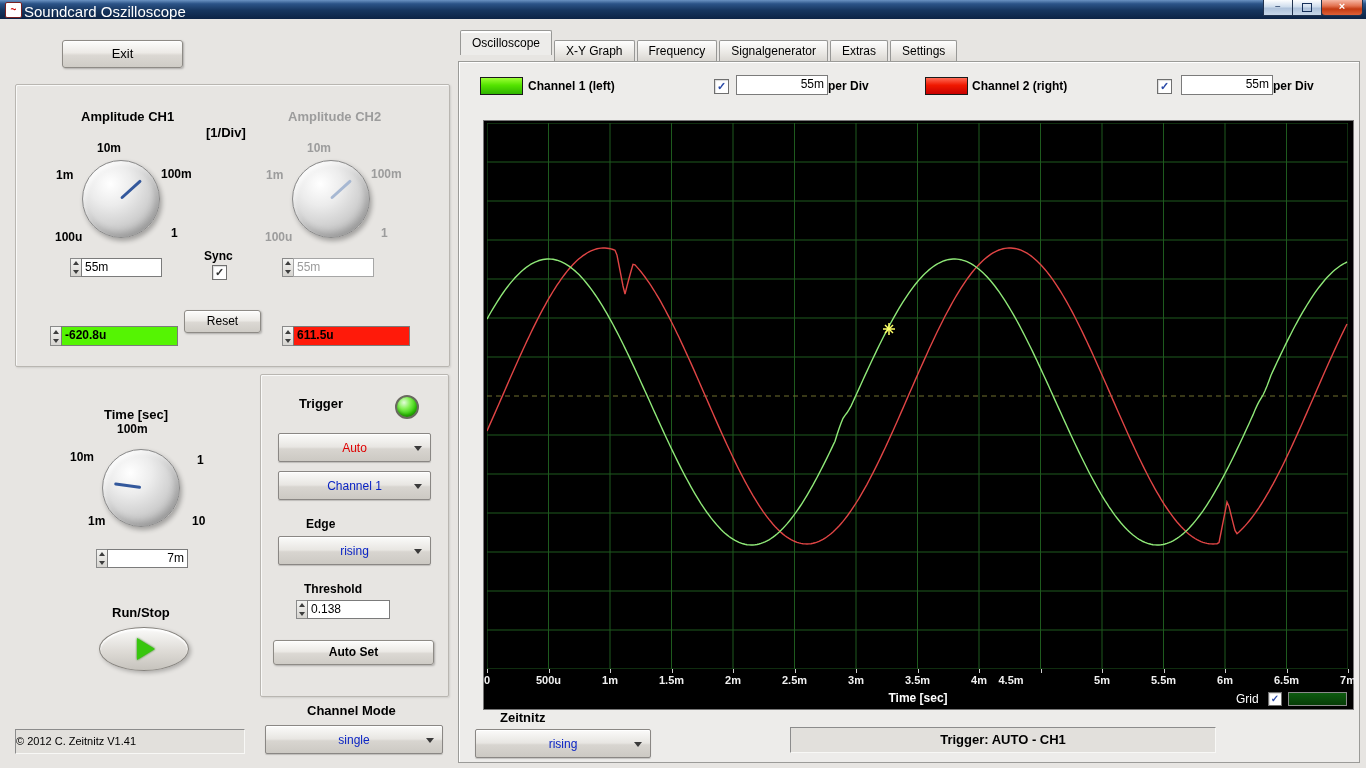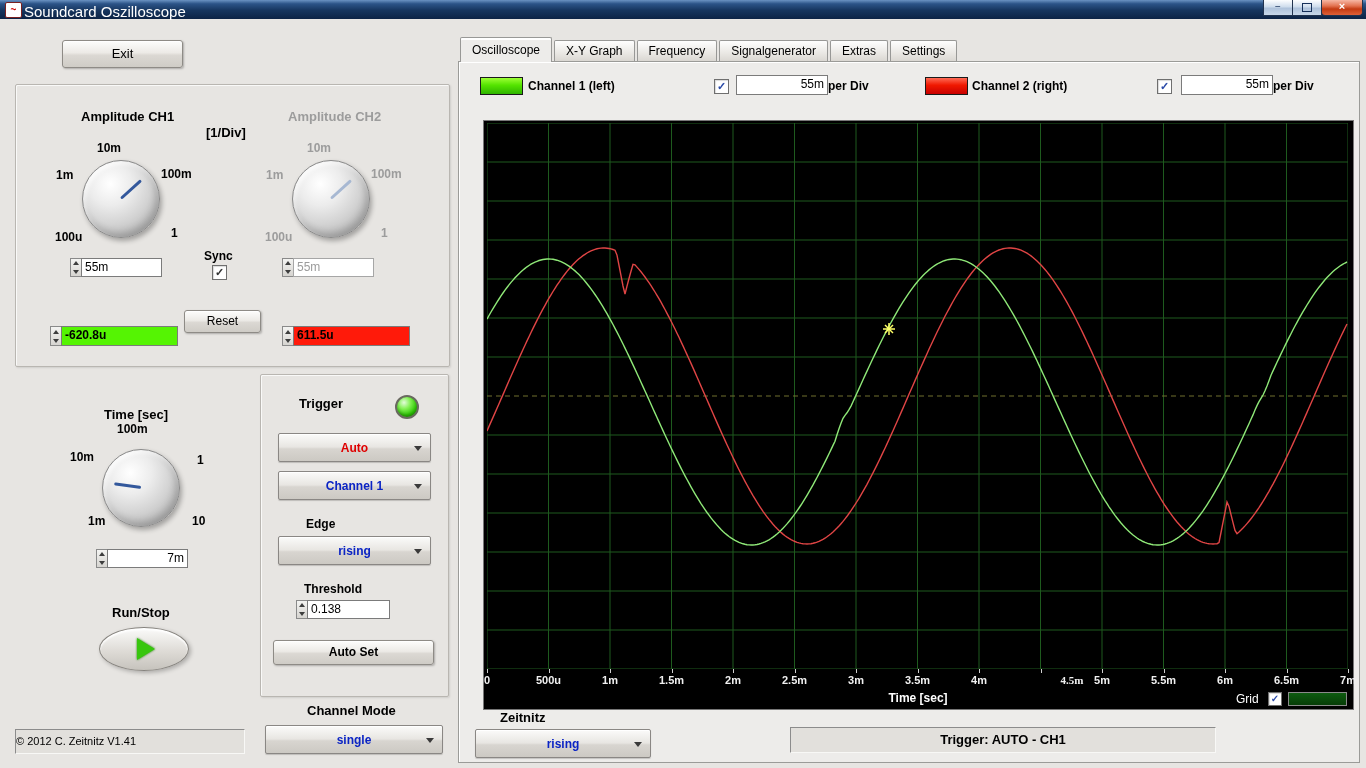--- a/index.html
+++ b/index.html
@@ -47,37 +47,37 @@
   .tri-dn{width:0;height:0;border-left:3px solid transparent;border-right:3px solid transparent;border-top:4px solid #3d3d3d}
   .spin-field{flex:1;background:#fff;border:1px solid #7b7b7b;font-size:12px;line-height:17px;padding:0 3px;overflow:hidden;white-space:nowrap}
   .right{text-align:right}
   .gfield{background:#55f403 !important}
   .rfield{background:#ff1a0a !important}
 
   
   .dropdown{background:linear-gradient(180deg,#fbfbfa,#e8e6e2 48%,#d8d5d0 55%,#ccc9c3);
     border:1px solid #8a8784;border-radius:2px;display:flex;align-items:center;justify-content:center;
     box-shadow:0 1px 1px rgba(0,0,0,.18), inset 0 1px 0 #fff;}
-  .dd-text{font-size:12px;font-weight:bold}
+  .dd-text{font-size:12px;font-weight:normal}
   .red-t{color:#df0000}.blue-t{color:#0b24c4}
   .dd-arrow{position:absolute;right:8px;top:50%;margin-top:-2px;width:0;height:0;
     border-left:4px solid transparent;border-right:4px solid transparent;border-top:5px solid #3a3a3a}
 
   .checkbox{width:13px;height:13px;background:#fff;border:1px solid #6f6f6f;
     font-size:11px;line-height:12px;text-align:center;color:#2b4ba8;font-weight:bold;box-shadow:inset 1px 1px 1px rgba(0,0,0,.15)}
   .led{width:20px;height:20px;border-radius:50%;border:2px solid #69695f;
     background:radial-gradient(circle at 35% 28%,#e2fcda 0%,#84f155 32%,#30c707 65%,#1c9900 100%);
     box-shadow:inset 0 -2px 3px rgba(0,0,0,.25)}
   .sunken{border:1px solid;border-color:#8c8c8c #f8f8f6 #f8f8f6 #8c8c8c;background:#e2e0dc}
 
   
   .tabs-row{left:460px;top:38px;height:24px;display:flex;align-items:flex-end;z-index:5}
   .tab{margin-right:2px;margin-bottom:1px;padding:0 11px;line-height:20px;height:20px;font-size:12px;white-space:nowrap;
     background:linear-gradient(#fefefe,#eae8e4 60%,#dad7d2);border:1px solid #989896;border-bottom:none;border-radius:2px 2px 0 0;}
-  .tab.active{margin-bottom:0;line-height:24px;height:24px;background:#edecea;font-weight:normal;
+  .tab.active{margin-bottom:7px;line-height:24px;height:24px;background:#edecea;font-weight:normal;
     box-shadow:inset 0 2px 0 #fff}
   .tab-panel{left:458px;top:61px;width:900px;height:700px;background:#edecea;border:1px solid #9b9b98;
     box-shadow:inset 1px 1px 0 #ffffff}
 
   .swatch{height:16px;width:41px;border:1px solid #1a1a1a}
   .g-sw{background:linear-gradient(180deg,#9cff35,#54e400 45%,#2fb400)}
   .r-sw{background:linear-gradient(180deg,#ff6a55,#f01800 45%,#c80000)}
 
   
   .scope{left:483px;top:120px;width:869px;height:588px;background:#000;border:1px solid #777}
@@ -323,21 +323,21 @@
       <span class="xtick" style="left: 249px;">2m</span>
       <div class="tmark" style="left: 310.5px;"></div>
       <span class="xtick" style="left: 310.5px;">2.5m</span>
       <div class="tmark" style="left: 372px;"></div>
       <span class="xtick" style="left: 372px;">3m</span>
       <div class="tmark" style="left: 433.5px;"></div>
       <span class="xtick" style="left: 433.5px;">3.5m</span>
       <div class="tmark" style="left: 495px;"></div>
       <span class="xtick" style="left: 495px;">4m</span>
       <div class="tmark" style="left: 556.5px;"></div>
-      <span class="xtick" style="left: 588px; font-family: Liberation Serif, serif;">4.5m</span>
+      <span class="xtick" style="left: 527px;">4.5m</span>
       <div class="tmark" style="left: 618px;"></div>
       <span class="xtick" style="left: 618px;">5m</span>
       <div class="tmark" style="left: 679.5px;"></div>
       <span class="xtick" style="left: 679.5px;">5.5m</span>
       <div class="tmark" style="left: 741px;"></div>
       <span class="xtick" style="left: 741px;">6m</span>
       <div class="tmark" style="left: 802.5px;"></div>
       <span class="xtick" style="left: 802.5px;">6.5m</span>
       <div class="tmark" style="left: 864px;"></div>
       <span class="xtick" style="left: 864px;">7m</span>

